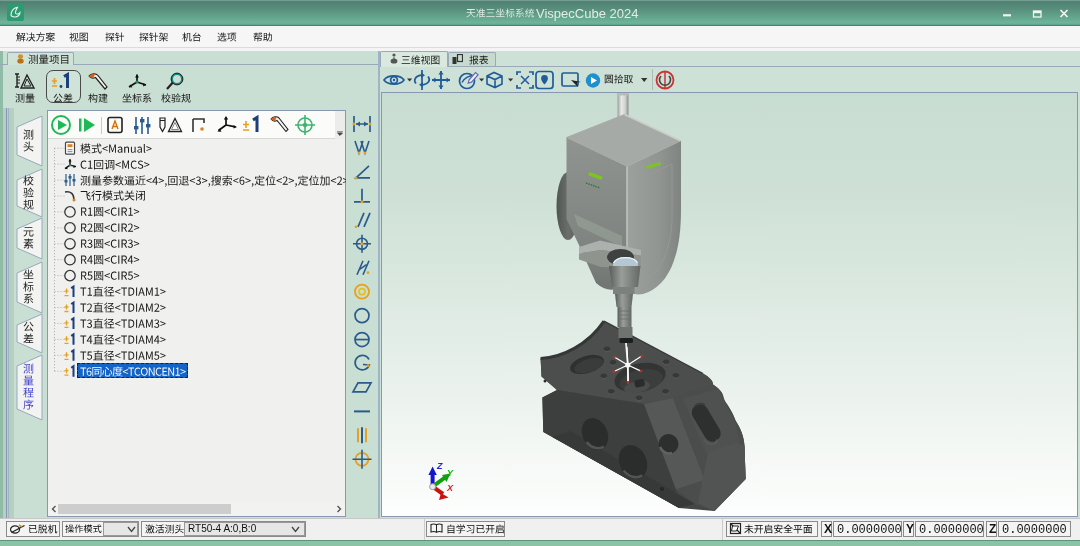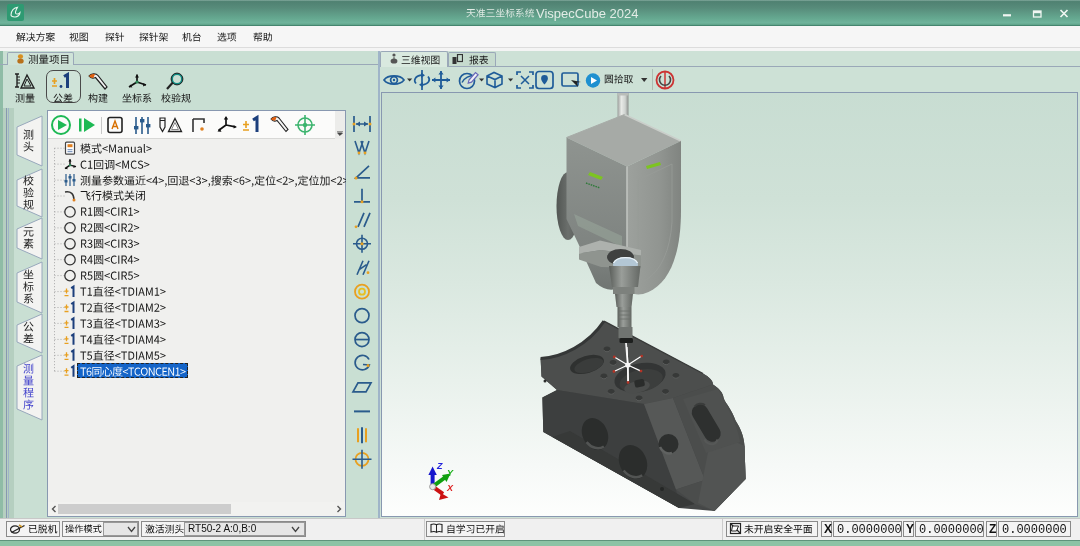--- a/index.html
+++ b/index.html
@@ -529,21 +529,21 @@
   </svg>
 <div class="abs" style="left:103px;top:522px;width:35px;height:14px;background:#e6e6e6;border:1px solid #999"></div>
 <svg class="abs" style="left:127px;top:526px" width="9" height="7" viewBox="0 0 9 7">
     <path d="M1 1 L4.5 5.5 L8 1" stroke="#444" stroke-width="1.3" fill="none"></path>
   </svg>
 <div class="abs" style="left:141px;top:521px;width:165px;height:16px;background:#f4f4f4;border:1px solid #8a8a8a"></div>
 <svg width="40" height="11" viewBox="0 0 40 11" style="position:absolute;left:145px;top:524px">
     <path fill="#111" d="M3.3 3.2H5.1V4H3.3ZM3.3 1.9H5.1V2.7H3.3ZM0.6 0.9C1.1 1.3 1.7 1.8 2 2.2L2.4 1.7C2.1 1.3 1.5 0.8 1 0.5ZM0.3 3.6C0.8 3.9 1.4 4.4 1.7 4.7L2.1 4.2C1.8 3.9 1.2 3.5 0.8 3.2ZM0.5 8.9 1 9.3C1.5 8.4 1.9 7.2 2.3 6.2L1.8 5.8C1.4 6.9 0.8 8.1 0.5 8.9ZM6.8 0.4C6.6 1.9 6.3 3.4 5.7 4.4V1.4H4.4L4.7 0.5L3.9 0.4C3.9 0.7 3.8 1.1 3.7 1.4H2.7V4.6H5.6C5.8 4.7 6 4.9 6.1 5C6.3 4.8 6.4 4.5 6.6 4.2C6.7 5.1 6.9 6.1 7.3 7C6.9 7.8 6.4 8.5 5.7 9C5.8 9.1 6.1 9.3 6.2 9.4C6.8 8.9 7.3 8.4 7.7 7.7C8 8.4 8.5 8.9 9 9.4C9.1 9.2 9.4 8.9 9.5 8.8C8.9 8.4 8.4 7.7 8 7C8.5 5.9 8.8 4.6 9 2.9H9.4V2.3H7.1C7.3 1.7 7.4 1.1 7.4 0.5ZM3.6 4.8 3.8 5.3H2.3V5.9H3.3V6.3C3.3 7 3.2 8.1 1.9 9C2.1 9.1 2.3 9.3 2.5 9.4C3.4 8.7 3.7 7.9 3.9 7.1H5C4.9 8.1 4.9 8.5 4.8 8.6C4.7 8.7 4.7 8.7 4.5 8.7C4.4 8.7 4.1 8.7 3.7 8.6C3.8 8.8 3.9 9.1 3.9 9.3C4.3 9.3 4.6 9.3 4.8 9.3C5.1 9.2 5.2 9.2 5.4 9C5.5 8.8 5.6 8.2 5.7 6.8C5.7 6.7 5.7 6.5 5.7 6.5H3.9V6.3V5.9H6V5.3H4.5C4.4 5.1 4.3 4.8 4.2 4.6ZM8.3 2.9C8.2 4.2 8 5.3 7.7 6.2C7.3 5.2 7.1 4.1 6.9 3.1L7 2.9Z M10.7 1C11.3 1.4 12.1 1.8 12.5 2.1L13 1.5C12.5 1.3 11.7 0.8 11.1 0.5ZM10.2 3.7C10.8 4.1 11.6 4.5 12 4.8L12.4 4.2C12 3.9 11.2 3.5 10.6 3.2ZM10.4 8.8 11.1 9.3C11.6 8.4 12.3 7.1 12.8 6.1L12.3 5.6C11.7 6.7 11 8 10.4 8.8ZM12.9 3.3V4H15.8V5.6H13.6V9.4H14.3V9H17.8V9.3H18.5V5.6H16.5V4H19.2V3.3H16.5V1.5C17.3 1.4 18.1 1.2 18.8 1L18.2 0.4C17.1 0.8 15.1 1.1 13.4 1.3C13.5 1.5 13.6 1.8 13.6 1.9C14.3 1.9 15 1.8 15.8 1.7V3.3ZM14.3 8.3V6.3H17.8V8.3Z M24.4 7.7C24.9 8.2 25.4 8.9 25.7 9.3L26.2 9C25.9 8.6 25.3 7.9 24.8 7.4ZM22.7 1V7.1H23.2V1.5H25.4V7.1H26V1ZM28.1 0.5V8.6C28.1 8.7 28 8.8 27.9 8.8C27.8 8.8 27.3 8.8 26.8 8.8C26.9 8.9 27 9.2 27 9.4C27.7 9.4 28.1 9.4 28.4 9.3C28.6 9.1 28.7 9 28.7 8.6V0.5ZM26.8 1.3V7.1H27.3V1.3ZM24 2.2V5.7C24 6.9 23.8 8.1 22.1 8.9C22.2 9 22.4 9.3 22.5 9.4C24.3 8.5 24.5 7 24.5 5.7V2.2ZM20.4 1C20.9 1.3 21.6 1.8 22 2.1L22.4 1.5C22.1 1.2 21.4 0.8 20.8 0.5ZM20 3.7C20.5 4 21.2 4.4 21.6 4.7L22 4.1C21.6 3.8 20.9 3.4 20.4 3.1ZM20.2 8.9 20.8 9.3C21.2 8.4 21.7 7.2 22.1 6.1L21.5 5.8C21.1 6.9 20.6 8.1 20.2 8.9Z M34.7 7C36 7.7 37.4 8.5 38.2 9.3L38.6 8.7C37.8 8 36.4 7.1 35.1 6.5ZM31.3 1.4C32.1 1.7 33 2.2 33.5 2.6L33.9 2C33.5 1.6 32.5 1.1 31.7 0.8ZM30.4 3.1C31.2 3.5 32.2 4 32.6 4.4L33.1 3.8C32.6 3.4 31.6 2.9 30.8 2.6ZM30 4.9V5.6H34.1C33.6 7.1 32.5 8.1 29.9 8.8C30.1 8.9 30.3 9.2 30.4 9.4C33.2 8.7 34.4 7.4 34.9 5.6H38.7V4.9H35.1C35.3 3.6 35.3 2.1 35.3 0.5H34.6C34.6 2.2 34.6 3.7 34.3 4.9Z"></path>
   </svg>
 <div class="abs" style="left:184px;top:522px;width:121px;height:14px;background:#e6e6e6;border:1px solid #999"></div>
-<div class="abs" style="left:188px;top:523px;font-size:10px;color:#111">RT50-2 A:0,B:0</div>
+<div class="abs" style="left:188px;top:523px;font-size:10px;color:#111">RT50-4 A:0,B:0</div>
 <svg class="abs" style="left:291px;top:526px" width="9" height="7" viewBox="0 0 9 7">
     <path d="M1 1 L4.5 5.5 L8 1" stroke="#444" stroke-width="1.3" fill="none"></path>
   </svg>
 <div class="abs" style="left:424px;top:519px;width:1px;height:21px;background:#cccccc"></div>
 <div class="abs" style="left:426px;top:521px;width:79px;height:16px;background:#f4f4f4;border:1px solid #8a8a8a"></div>
 <svg class="abs" style="left:430px;top:523px" width="13" height="11" viewBox="0 0 13 11">
 <path d="M1 1.5 C3 0.8 5 0.8 6.5 1.8 C8 0.8 10 0.8 12 1.5 V9 C10 8.3 8 8.3 6.5 9.3 C5 8.3 3 8.3 1 9 Z" fill="none" stroke="#222" stroke-width="1.1"></path>
 <path d="M6.5 1.8 V9.3" stroke="#222" stroke-width="1"></path>
 </svg>
 <svg width="60" height="11" viewBox="0 0 60 11" style="position:absolute;left:446px;top:524px">

